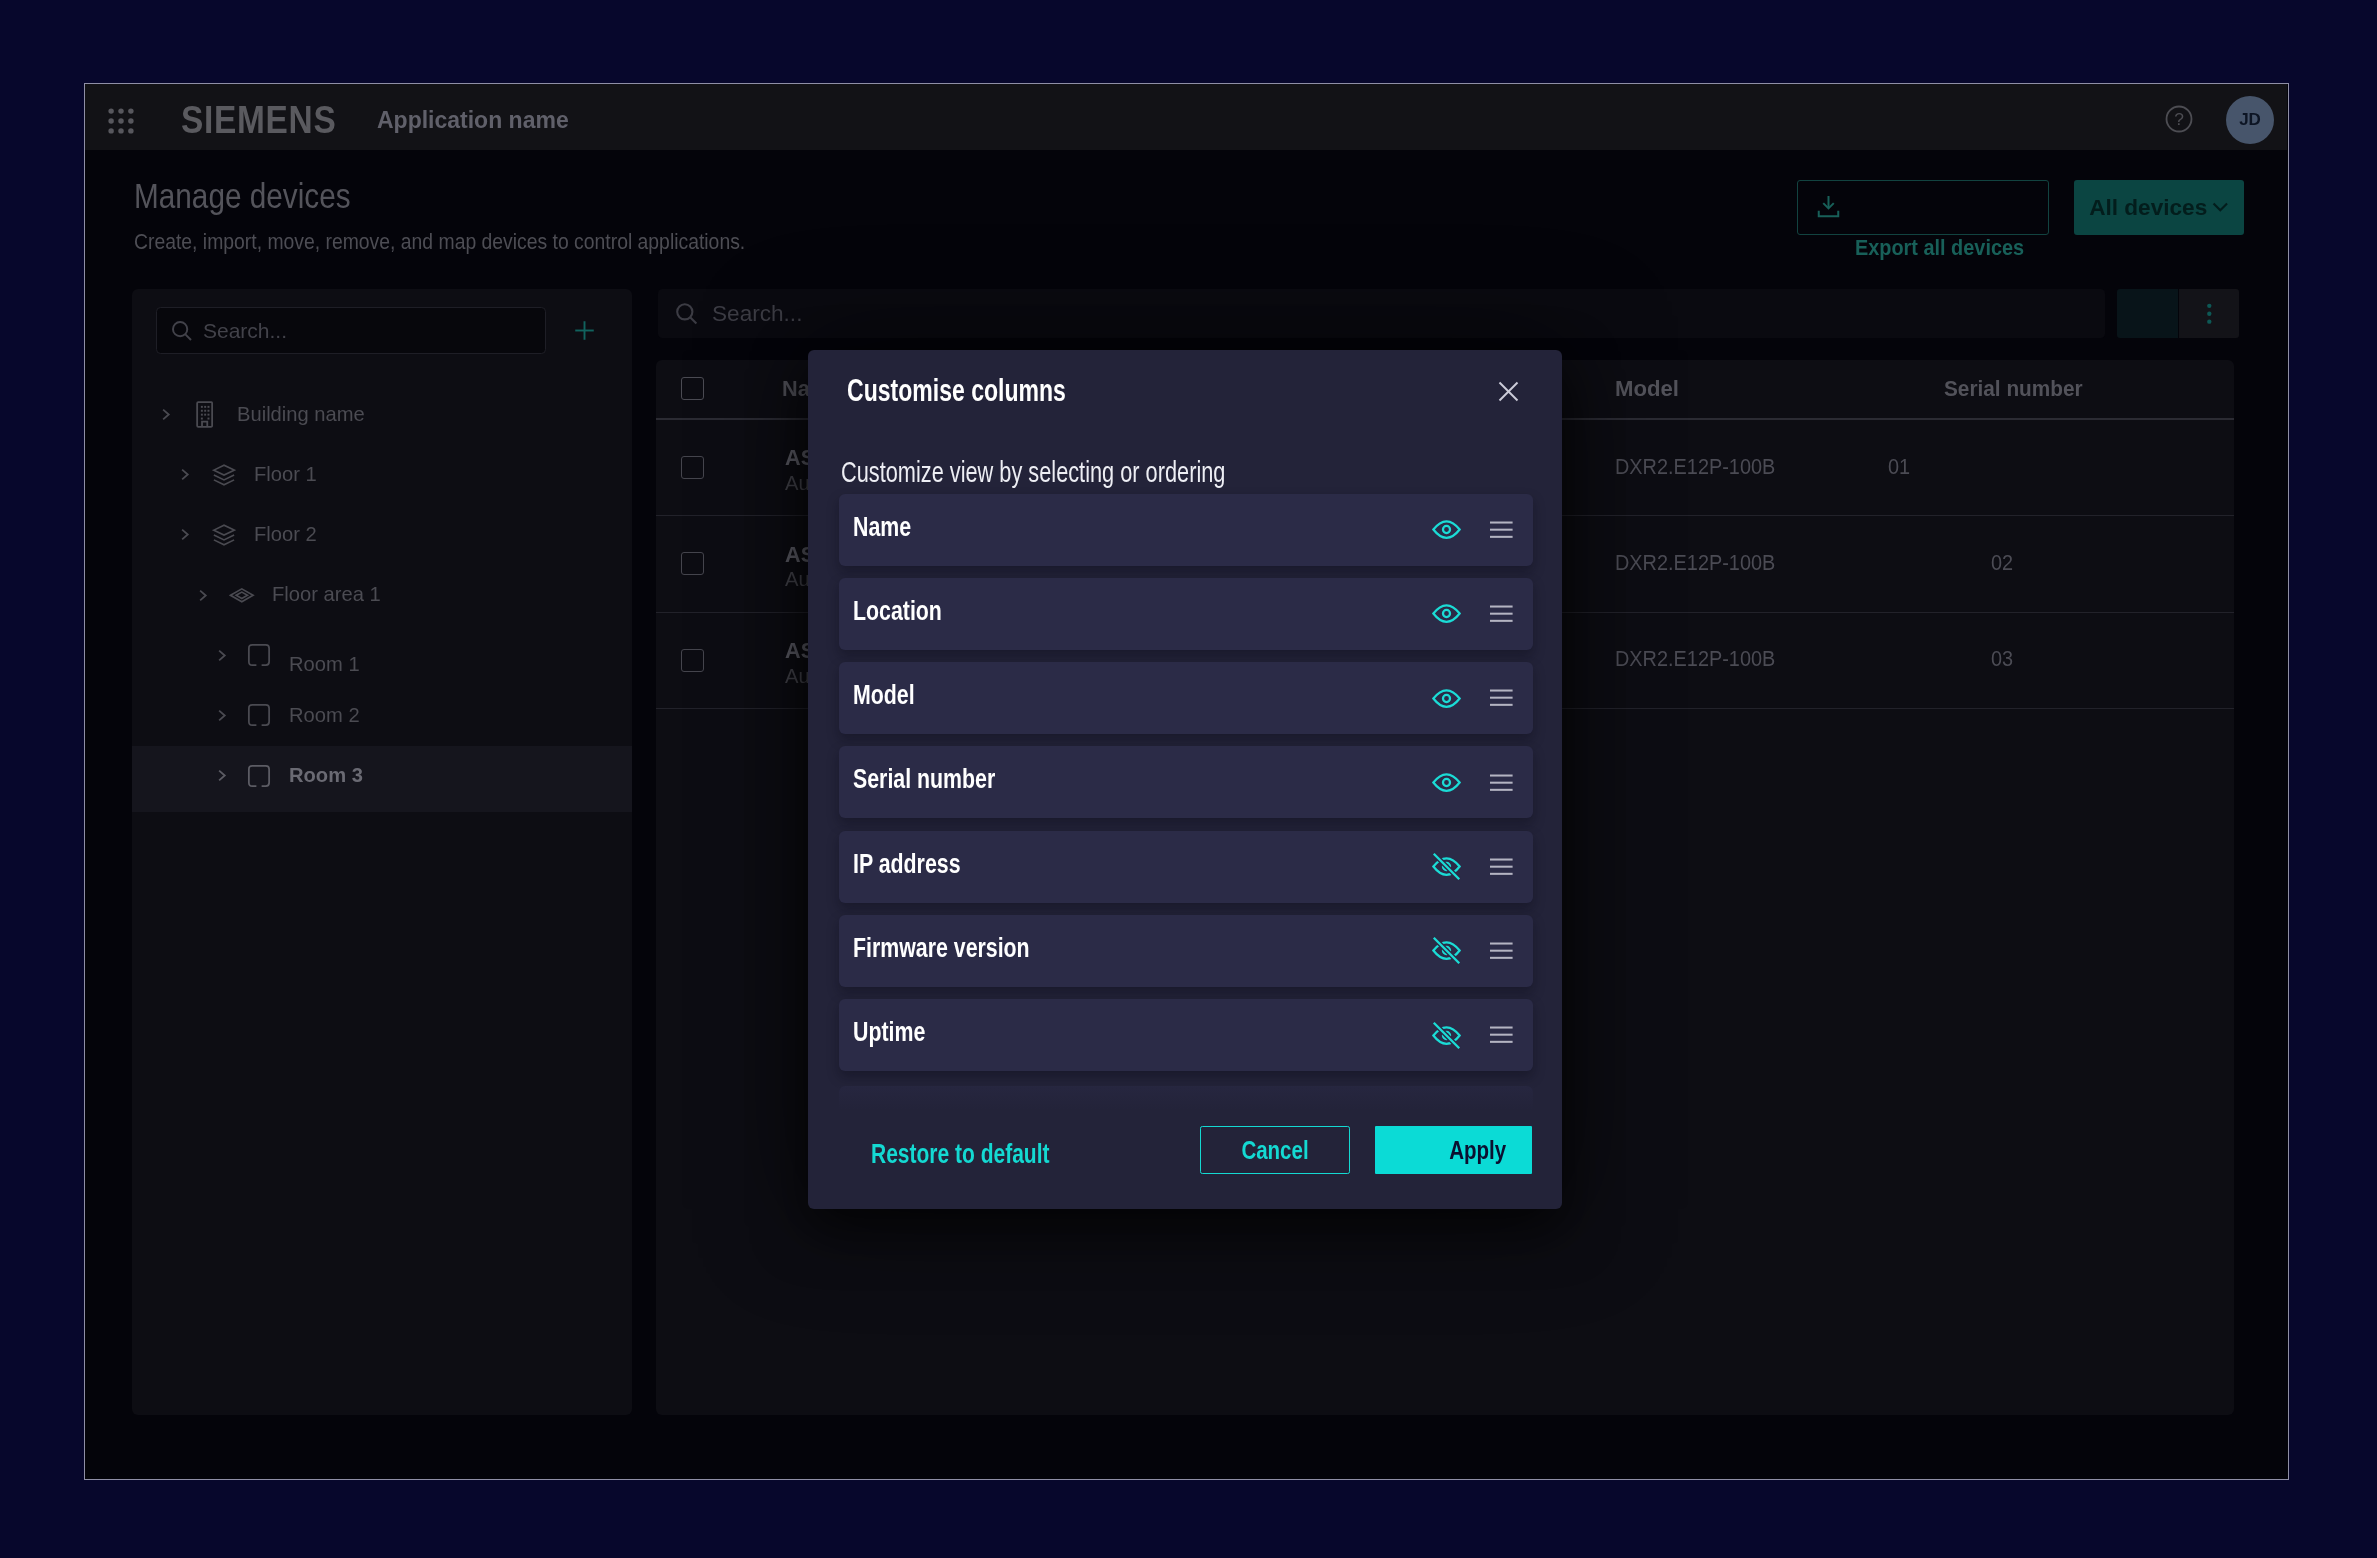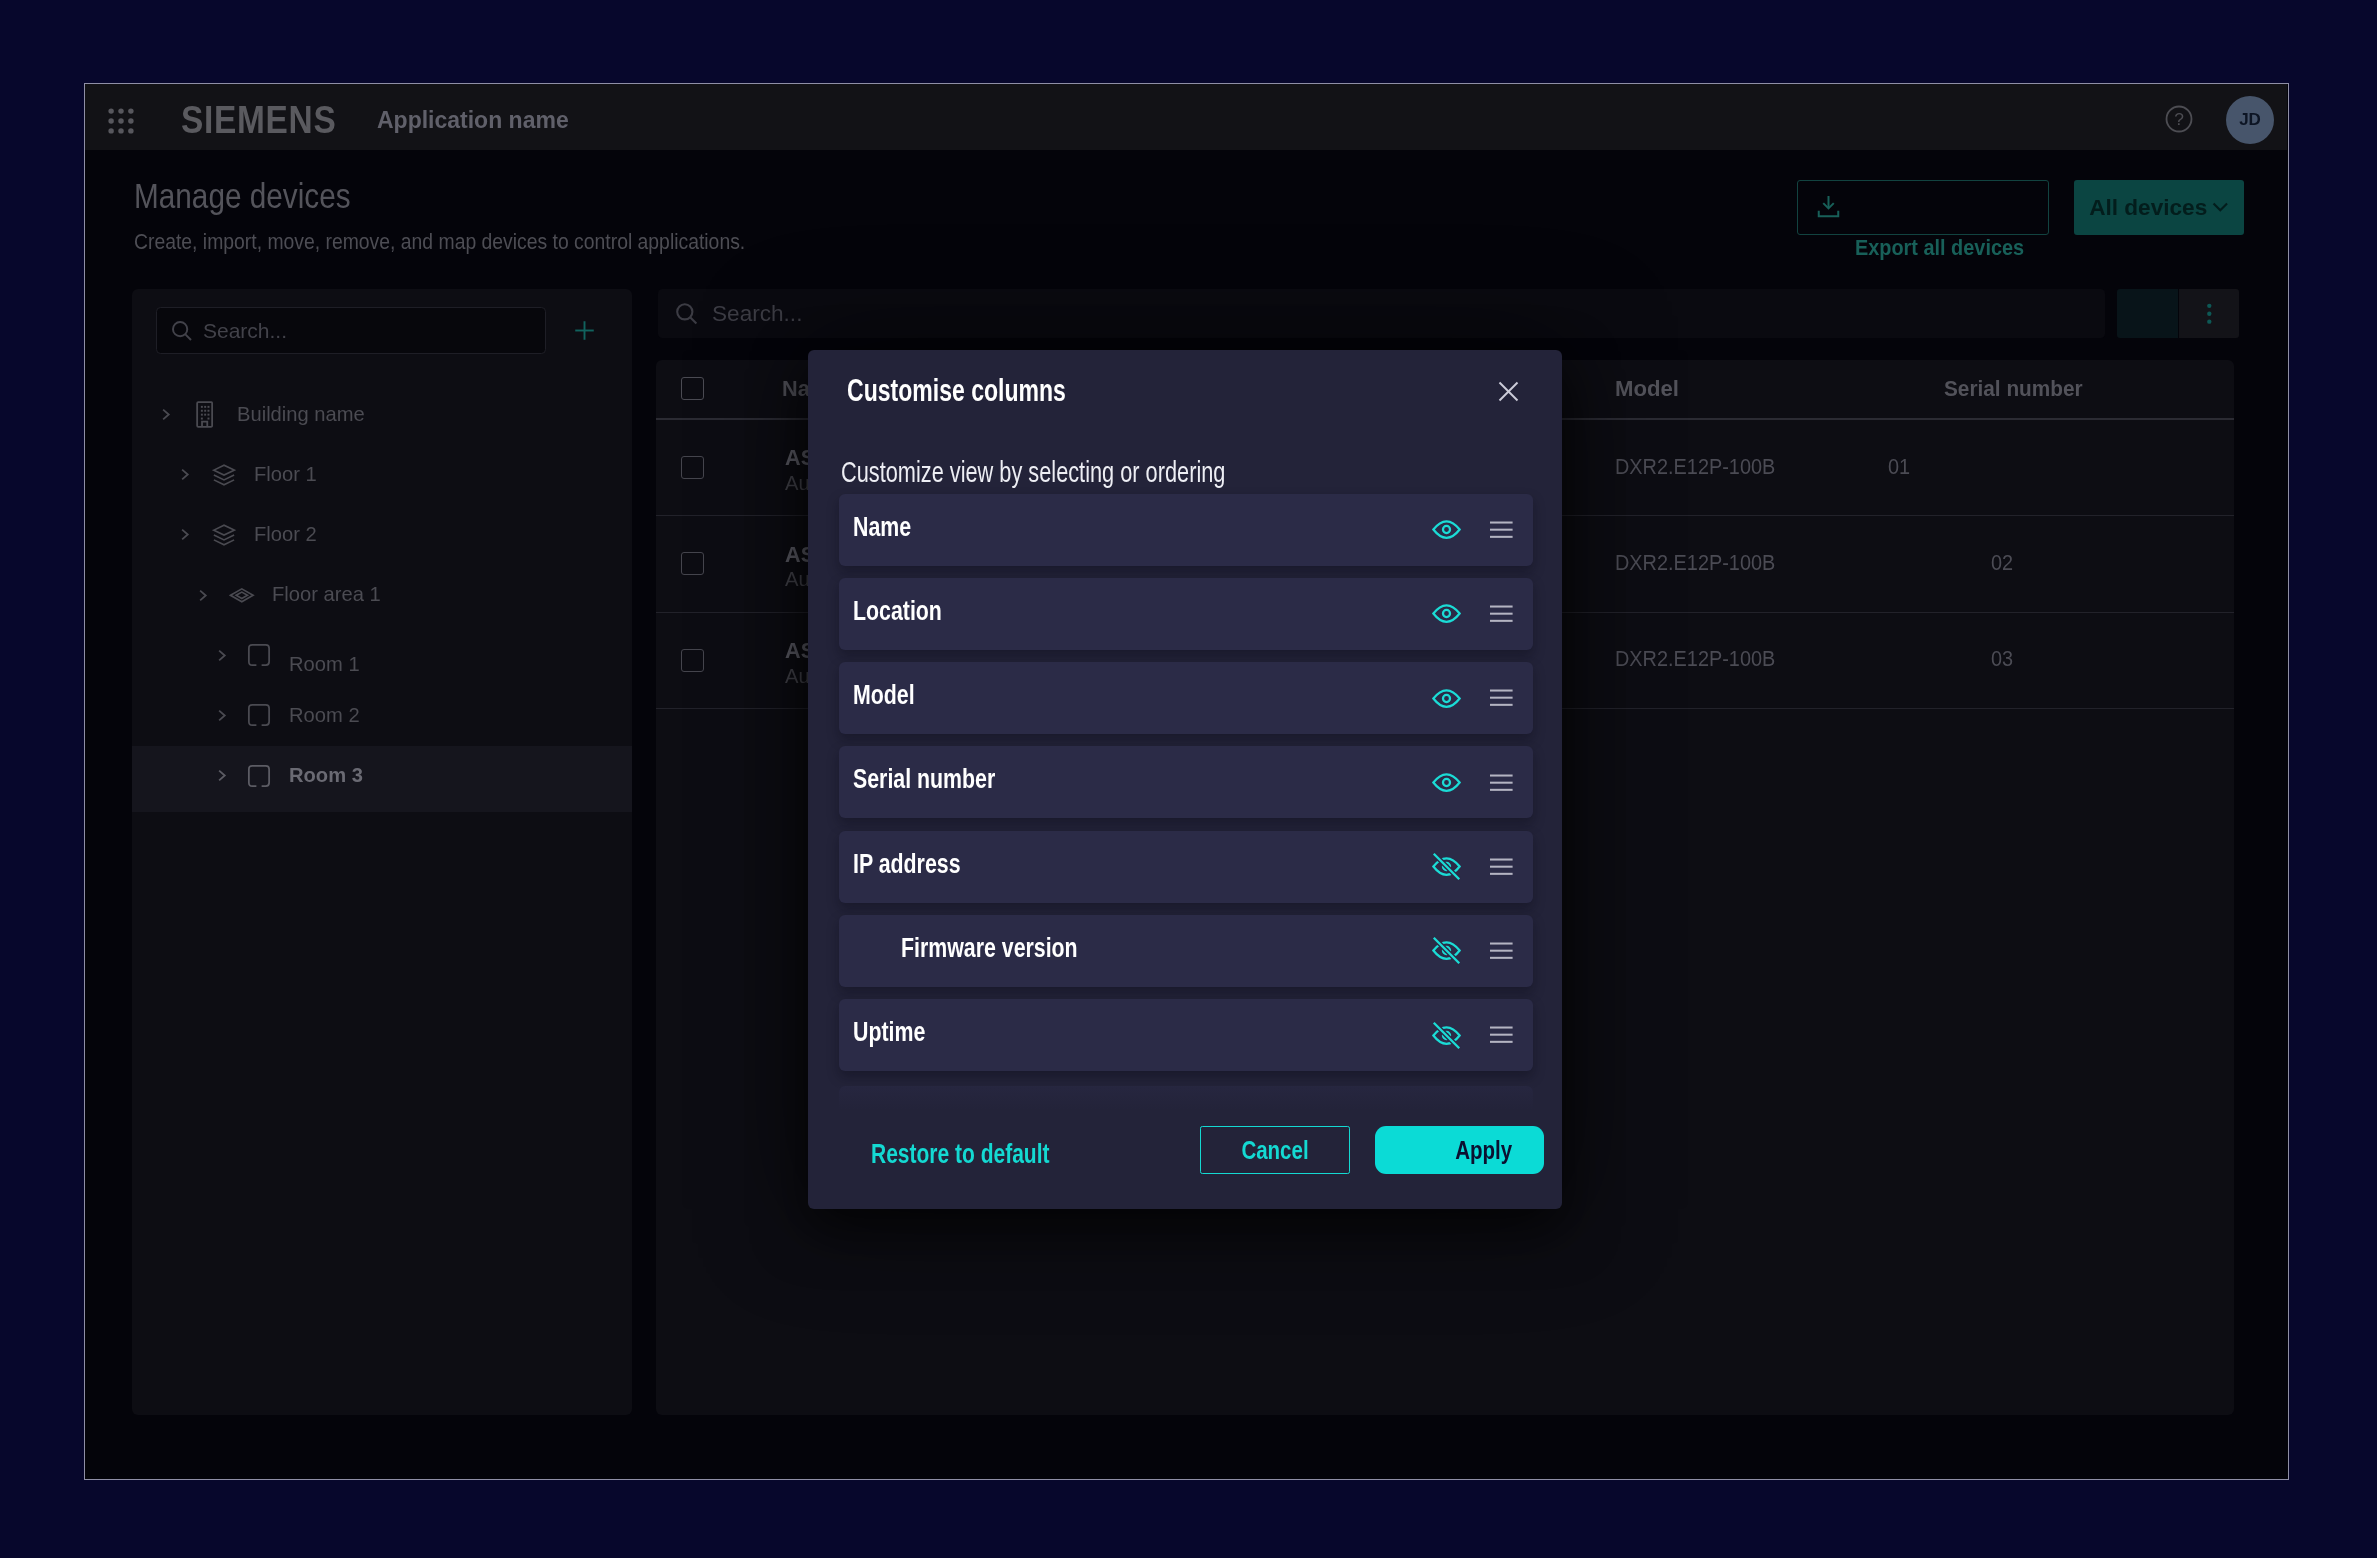--- a/index.html
+++ b/index.html
@@ -266,21 +266,21 @@
       </g>
  <path d="M5 5 39 39" stroke="#2b2b47" stroke-width="6.8" fill="none"></path>
  <path d="M5 5 39 39" stroke="#1bdcd6" stroke-width="3" fill="none"></path>
     </svg>
     <svg class="abs" style="left:1490px;top:857px" width="22.6" height="19.6" viewBox="0 0 30 26">
       <rect x="0" y="2" width="30" height="2.7" fill="#b4b4c2"></rect>
       <rect x="0" y="11.5" width="30" height="2.7" fill="#b4b4c2"></rect>
       <rect x="0" y="21" width="30" height="2.7" fill="#b4b4c2"></rect>
     </svg>
     <div class="abs" style="left:839px;top:915px;width:694px;height:72px;background:#2b2b47;border-radius:6px;box-shadow:0 6px 12px rgba(10,10,20,0.35);"></div>
-    <div class="abs" style="left:853px;top:933px;margin-left:48px;"><span class="sx" style="font-size:27px;font-weight:bold;color:#ffffff;transform:scaleX(0.79);">Firmware version</span></div>
+    <div class="abs" style="left:853px;top:933px;"><span class="sx" style="font-size:27px;font-weight:bold;color:#ffffff;transform:scaleX(0.79);">Firmware version</span></div>
     <svg class="abs" style="left:1430px;top:934px" width="33" height="33" viewBox="0 0 44 44">
  <g fill="none" stroke="#1bdcd6" stroke-width="3">
  <path d="M4.5 22 Q13 11 22 11 Q31 11 39.5 22 Q31 33 22 33 Q13 33 4.5 22 Z"></path>
  <circle cx="22" cy="22" r="4.7"></circle>
       </g>
  <path d="M5 5 39 39" stroke="#2b2b47" stroke-width="6.8" fill="none"></path>
  <path d="M5 5 39 39" stroke="#1bdcd6" stroke-width="3" fill="none"></path>
     </svg>
     <svg class="abs" style="left:1490px;top:941px" width="22.6" height="19.6" viewBox="0 0 30 26">
       <rect x="0" y="2" width="30" height="2.7" fill="#b4b4c2"></rect>
@@ -304,16 +304,16 @@
     </svg>
   </div>
 
 <div class="abs" style="left:839px;top:1086px;width:694px;height:25px;background:#282843;border-radius:6px 6px 0 0;"></div>
 <div class="abs" style="left:837px;top:1086px;width:697px;height:26px;background:linear-gradient(to bottom, rgba(35,35,57,0.35), rgba(35,35,57,1) 92%);"></div>
 
 <div class="abs" style="left:871px;top:1138px;"><span class="sx" id="restore" style="font-size:28px;font-weight:bold;color:#14d9d2;transform:scaleX(0.75);">Restore to default</span></div>
 <div class="abs" style="left:1200px;top:1126px;width:150px;height:48px;border:1.5px solid #14d9d2;border-radius:2.3px;display:flex;align-items:center;justify-content:center;">
   <span class="sx" id="cancel" style="font-size:25px;font-weight:bold;color:#14d9d2;transform:scaleX(0.82);transform-origin:center;">Cancel</span>
 </div>
-<div class="abs" style="left:1375px;top:1126px;width:169px;height:48px;background:#0bdbd6;border-radius:11px;display:flex;align-items:center;justify-content:center;padding-left:48px;">
+<div class="abs" style="left:1375px;top:1126px;width:157px;height:48px;background:#0bdbd6;border-radius:1px;display:flex;align-items:center;justify-content:center;padding-left:48px;">
   <span class="sx" id="apply" style="font-size:25px;font-weight:bold;color:#0b1030;transform:scaleX(0.82);transform-origin:center;">Apply</span>
 </div>
 
 
 </body></html>

